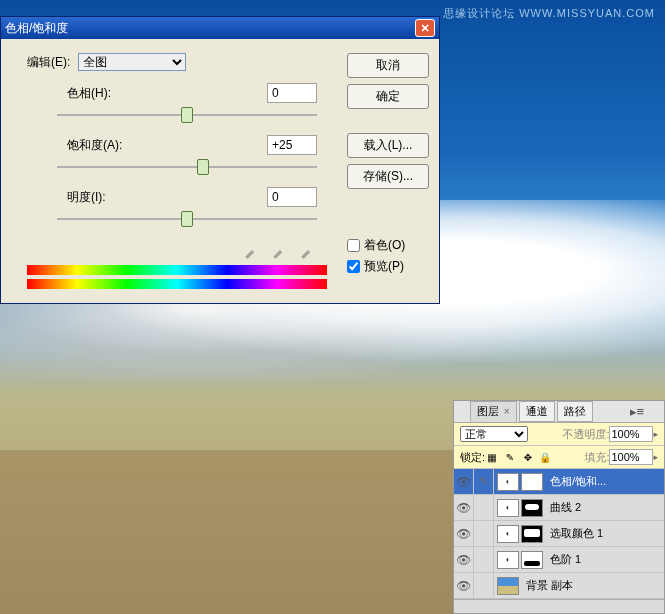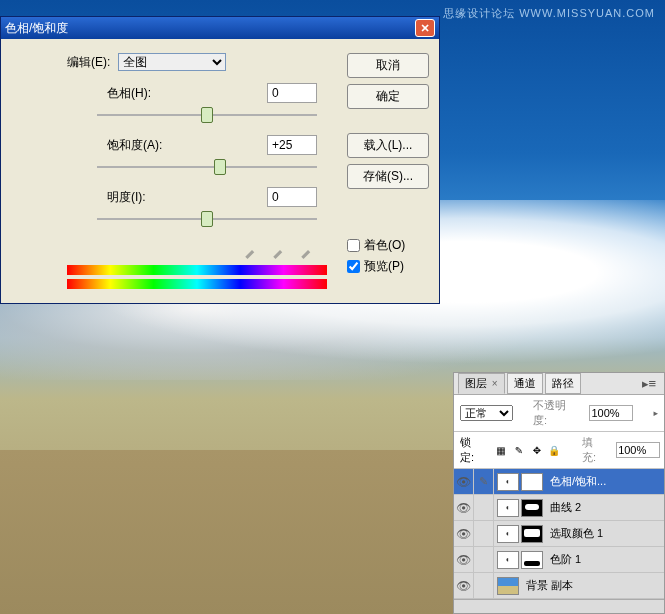--- a/index.html
+++ b/index.html
@@ -8,46 +8,46 @@
 
 
 .clouds { position: absolute; top: 200px; left: 0; right: 0; height: 180px; background: radial-gradient(ellipse at 70% 40%, #fff 0%, #fff 20%, rgba(255,255,255,0.8) 35%, rgba(255,255,255,0) 60%), radial-gradient(ellipse at 30% 60%, #eee 0%, rgba(200,200,200,0.6) 30%, rgba(255,255,255,0) 55%); }
 .ground { position: absolute; top: 450px; left: 0; right: 0; bottom: 0; background: linear-gradient(to bottom, #a89568 0%, #9c8a5e 100%); }
 
 
 .dialog { position: absolute; left: 0; top: 16px; width: 440px; background: #ece9d8; border: 1px solid #0a246a; font-size: 12px; }
 .titlebar { height: 22px; background: linear-gradient(to bottom, #2a6ad3 0%, #0a3f9e 100%); display: flex; align-items: center; padding: 0 4px; color: #fff; font-size: 12px; }
 .titlebar .spacer { flex: 1; }
 .closebtn { width: 20px; height: 18px; background: #e05a3a; border: 1px solid #fff; color: #fff; display: flex; align-items: center; justify-content: center; font-weight: bold; font-size: 11px; border-radius: 3px; }
-.dlg-body { padding: 14px 10px 10px 16px; display: flex; gap: 10px; margin-left: 40px; }
+.dlg-body { padding: 14px 10px 10px 16px; display: flex; gap: 10px; }
 .dlg-left { flex: 1; }
 .dlg-right { width: 82px; display: flex; flex-direction: column; gap: 6px; }
 .wbtn { border: 1px solid #888; background: #f5f4ec; border-radius: 3px; padding: 3px 0; font-size: 12px; text-align: center; cursor: pointer; }
 .edit-row { display: flex; align-items: center; gap: 8px; margin-bottom: 12px; margin-left: 10px; }
 .edit-row select { width: 108px; font-size: 12px; border: 1px solid #7a98bd; }
 .slider-row { display: flex; align-items: center; margin: 6px 0 0 0; padding-left: 50px; }
 .slider-row .lab { width: 66px; text-align: left; font-size: 12px; }
 .slider-row .val { width: 50px; border: 1px solid #a0a0a0; padding: 2px 4px; font-size: 12px; text-align: left; background: #fff; margin-left: auto; margin-right: 20px; }
 .slider { height: 24px; display: flex; align-items: center; margin: 0 20px 8px 40px; }
 .track { height: 2px; background: #b0b0b0; flex: 1; position: relative; }
 .thumb { position: absolute; top: -7px; width: 12px; height: 16px; background: #d7ecc1; border: 1px solid #5a7a3a; border-radius: 2px; transform: translateX(-50%); }
 .drops-row { display: flex; gap: 10px; justify-content: flex-end; padding-right: 20px; margin: 10px 0 6px; }
 .eyedropper { width: 18px; height: 18px; opacity: 0.6; }
 .opts { font-size: 12px; margin-top: 6px; }
 .opts label { display: flex; align-items: center; gap: 4px; margin-bottom: 4px; }
 .hue-bar, .hue-bar2 { height: 10px; margin: 4px 10px; background: linear-gradient(to right, red, yellow, lime, cyan, blue, magenta, red); }
 
 
 .panel { position: absolute; right: 0; bottom: 0; width: 212px; background: #dcdcdc; border: 1px solid #9a9a9a; font-size: 11px; }
-.panel-top { display: flex; align-items: center; height: 22px; border-bottom: 1px solid #aaa; background: #e4e4e4; padding: 0 4px; }
+.panel-top { display: flex; align-items: center; height: 22px; border-bottom: 1px solid #aaa; background: #e4e4e4; padding: 0 16px; }
 .tab { background: #f0f0f0; border: 1px solid #aaa; padding: 2px 6px; margin-right: 2px; font-size: 11px; }
 .tab.active { background: #dcdcdc; border-bottom-color: #dcdcdc; }
 .tabclose { margin-left: 2px; font-size: 10px; color: #666; }
 .panel-menu { margin-left: auto; font-size: 13px; color: #555; padding: 0 4px; }
-.panel-row { display: flex; align-items: center; padding: 3px 6px; gap: 20px; border-bottom: 1px solid #c4c4c4; background: #ffffff; }
+.panel-row { display: flex; align-items: center; padding: 3px 6px; gap: 0; border-bottom: 1px solid #c4c4c4; background: #fef9c3; }
 .panel-row select { font-size: 11px; width: 68px; }
 .panel-row .lab2 { font-size: 11px; color: #888; margin-left: auto; }
 .panel-row .pct { width: 44px; font-size: 11px; border: 1px solid #aaa; padding: 1px 1px; background: #fff; }
 .lock-icons { display: flex; gap: 4px; font-size: 10px; }
 .lock-icons span { display: inline-flex; width: 14px; height: 14px; align-items: center; justify-content: center; border: 1px solid transparent; }
 .layer-list { max-height: 172px; overflow: hidden; }
 .layer { display: flex; align-items: center; height: 26px; border-bottom: 1px solid #c4c4c4; background: #dcdcdc; }
 .layer.sel { background: #3a6fc5; color: #fff; }
 .eye { width: 20px; text-align: center; font-size: 12px; color: #555; border-right: 1px solid #c4c4c4; height: 100%; display: flex; align-items: center; justify-content: center; }
 .link { width: 20px; text-align: center; font-size: 11px; color: #666; border-right: 1px solid #c4c4c4; height: 100%; display: flex; align-items: center; justify-content: center; }

